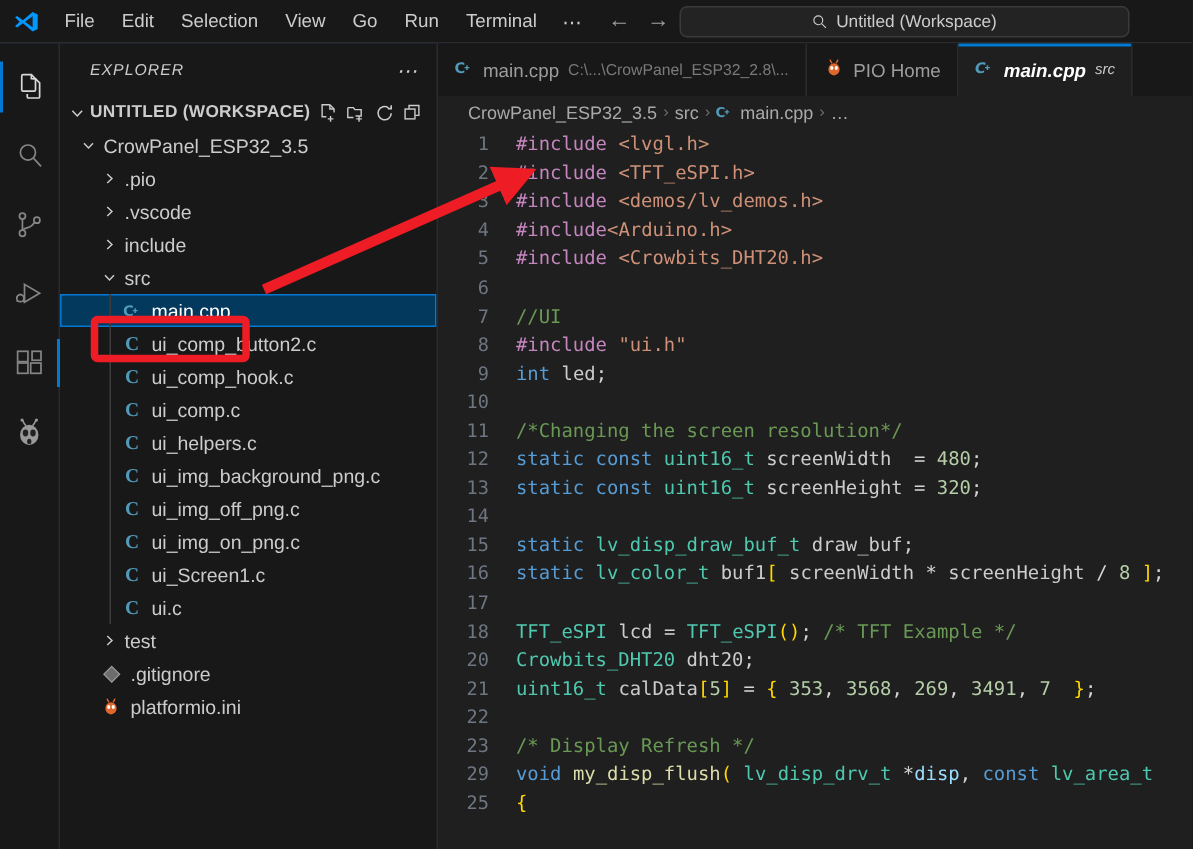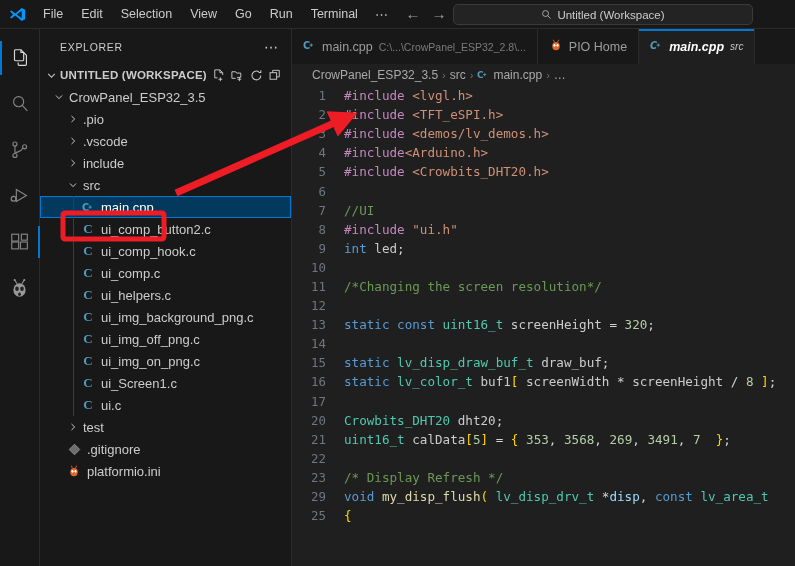--- a/index.html
+++ b/index.html
@@ -52,20 +52,21 @@
   }
 
   
   .sidebar {
     position: absolute; left: 40px; top: 29px; width: 252px; height: 537px;
     background: #181818; border-right: 1px solid #2b2b2b; overflow: hidden;
   }
   .sb-header {
     height: 35px; display: flex; align-items: center; justify-content: space-between;
     padding: 0 6px 0 20px;
+    font-style: italic;
   }
   .sb-title { font-size: 10.5px; color: #cccccc; letter-spacing: .7px; }
   .sb-dots { color: #cccccc; font-size: 14px; padding: 0 6px; letter-spacing:1px; }
 
   .sect-header {
     height: 22px; display: flex; align-items: center; padding-left: 4px; gap: 2px;
   }
   .sect-title { font-size: 11.5px; font-weight: bold; color: #cccccc; letter-spacing: .2px; flex: 1; }
   .sect-actions { display: flex; align-items: center; gap: 4px; padding-right: 8px; }
   .sect-actions svg { display: block; }
@@ -454,26 +455,27 @@
         <div class="line"><span class="ln">2</span><span><span class="pre">#include </span><span class="str">&lt;TFT_eSPI.h&gt;</span></span></div>
         <div class="line"><span class="ln">3</span><span><span class="pre">#include </span><span class="str">&lt;demos/lv_demos.h&gt;</span></span></div>
         <div class="line"><span class="ln">4</span><span><span class="pre">#include</span><span class="str">&lt;Arduino.h&gt;</span></span></div>
         <div class="line"><span class="ln">5</span><span><span class="pre">#include </span><span class="str">&lt;Crowbits_DHT20.h&gt;</span></span></div>
         <div class="line"><span class="ln">6</span><span></span></div>
         <div class="line"><span class="ln">7</span><span><span class="cmt">//UI</span></span></div>
         <div class="line"><span class="ln">8</span><span><span class="pre">#include </span><span class="str">"ui.h"</span></span></div>
         <div class="line"><span class="ln">9</span><span><span class="kw">int </span><span class="ltext">led</span><span class="op">;</span></span></div>
         <div class="line"><span class="ln">10</span><span></span></div>
         <div class="line"><span class="ln">11</span><span><span class="cmt">/*Changing the screen resolution*/</span></span></div>
-        <div class="line"><span class="ln">12</span></div>
+        <div class="line"><span class="ln">12</span><span><span class="kw">static const </span><span class="type">uint16_t </span><span class="ltext">screenWidth</span><span class="op">  = </span><span class="num">480</span><span class="op">;</span></span></div>
         <div class="line"><span class="ln">13</span><span><span class="kw">static const </span><span class="type">uint16_t </span><span class="ltext">screenHeight</span><span class="op"> = </span><span class="num">320</span><span class="op">;</span></span></div>
         <div class="line"><span class="ln">14</span><span></span></div>
         <div class="line"><span class="ln">15</span><span><span class="kw">static </span><span class="type">lv_disp_draw_buf_t </span><span class="ltext">draw_buf</span><span class="op">;</span></span></div>
         <div class="line"><span class="ln">16</span><span><span class="kw">static </span><span class="type">lv_color_t </span><span class="ltext">buf1</span><span class="br1">[</span><span class="ltext"> screenWidth </span><span class="op">* </span><span class="ltext">screenHeight </span><span class="op">/ </span><span class="num">8 </span><span class="br1">]</span><span class="op">;</span></span></div>
         <div class="line"><span class="ln">17</span><span></span></div>
+        <div class="line"><span class="ln">18</span><span><span class="type">TFT_eSPI </span><span class="ltext">lcd </span><span class="op">= </span><span class="type">TFT_eSPI</span><span class="br1">()</span><span class="op">; </span><span class="cmt">/* TFT Example */</span></span></div>
         <div class="line"><span class="ln">20</span><span><span class="type">Crowbits_DHT20 </span><span class="ltext">dht20</span><span class="op">;</span></span></div>
         <div class="line"><span class="ln">21</span><span><span class="type">uint16_t </span><span class="ltext">calData</span><span class="br1">[</span><span class="num">5</span><span class="br1">]</span><span class="op"> = </span><span class="br1">{</span><span class="op"> </span><span class="num">353</span><span class="op">, </span><span class="num">3568</span><span class="op">, </span><span class="num">269</span><span class="op">, </span><span class="num">3491</span><span class="op">, </span><span class="num">7</span><span class="op">  </span><span class="br1">}</span><span class="op">;</span></span></div>
         <div class="line"><span class="ln">22</span><span></span></div>
         <div class="line"><span class="ln">23</span><span><span class="cmt">/* Display Refresh */</span></span></div>
         <div class="line"><span class="ln">29</span><span><span class="kw">void </span><span class="fn">my_disp_flush</span><span class="br1">(</span><span class="op"> </span><span class="type">lv_disp_drv_t </span><span class="op">*</span><span class="var">disp</span><span class="op">, </span><span class="kw">const </span><span class="type">lv_area_t</span></span></div>
         <div class="line"><span class="ln">25</span><span><span class="br1">{</span></span></div>
       </div>
   </div>
 
   <svg class="annot" viewBox="0 0 795 566">

